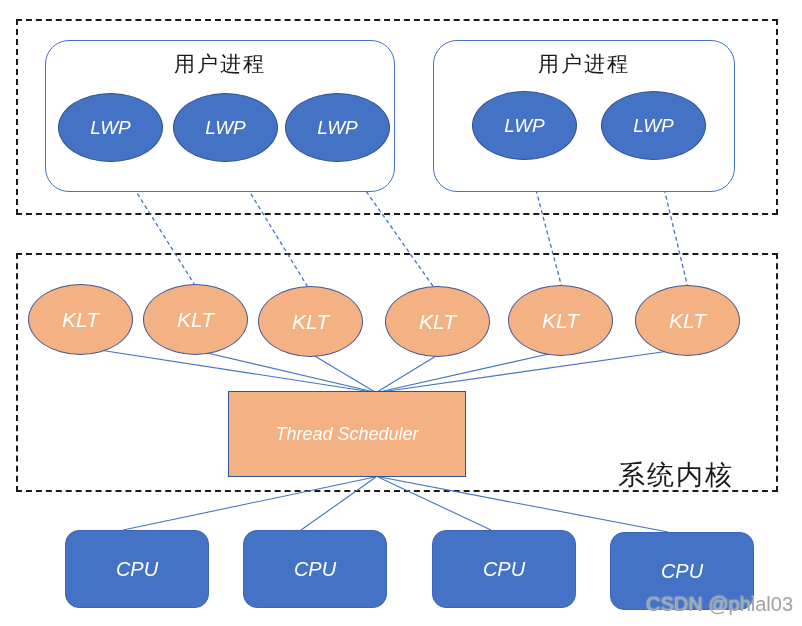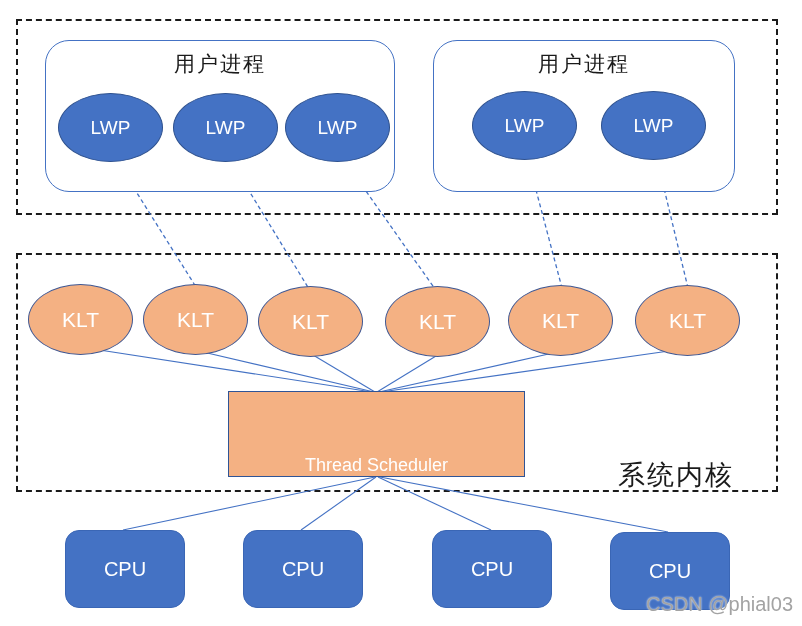--- a/index.html
+++ b/index.html
@@ -49,20 +49,21 @@
     letter-spacing: 2px;
   }
 
   .node {
     position: absolute;
     display: flex;
     align-items: center;
     justify-content: center;
     color: #ffffff;
     z-index: 3;
+    font-style: italic;
   }
   .lwp {
     width: 105px; height: 69px;
     border-radius: 50%;
     background: #4472C4;
     border: 1px solid #2F528F;
     font-size: 19px;
   }
   .klt {
     width: 105px; height: 71px;
@@ -79,29 +80,28 @@
 
   #klt-0 { left: 28px;  top: 284px; }
   #klt-1 { left: 143px; top: 284px; }
   #klt-2 { left: 258px; top: 286px; }
   #klt-3 { left: 385px; top: 286px; }
   #klt-4 { left: 508px; top: 285px; }
   #klt-5 { left: 635px; top: 285px; }
 
   #scheduler {
     left: 228px; top: 391px;
-    width: 297px; height: 86px;
+    width: 238px; height: 86px;
     background: #F4B183;
     border: 1.6px solid #2F5496;
     font-size: 18px;
-    align-items: flex-end;
   }
 
   .cpu {
-    width: 120px; height: 78px;
+    width: 144px; height: 78px;
     border-radius: 14px;
     background: #4472C4;
     border: 1px solid #3A66B5;
     font-size: 20px;
   }
   #cpu-0 { left: 65px;  top: 530px; }
   #cpu-1 { left: 243px; top: 530px; }
   #cpu-2 { left: 432px; top: 530px; }
   #cpu-3 { left: 610px; top: 532px; }
 

